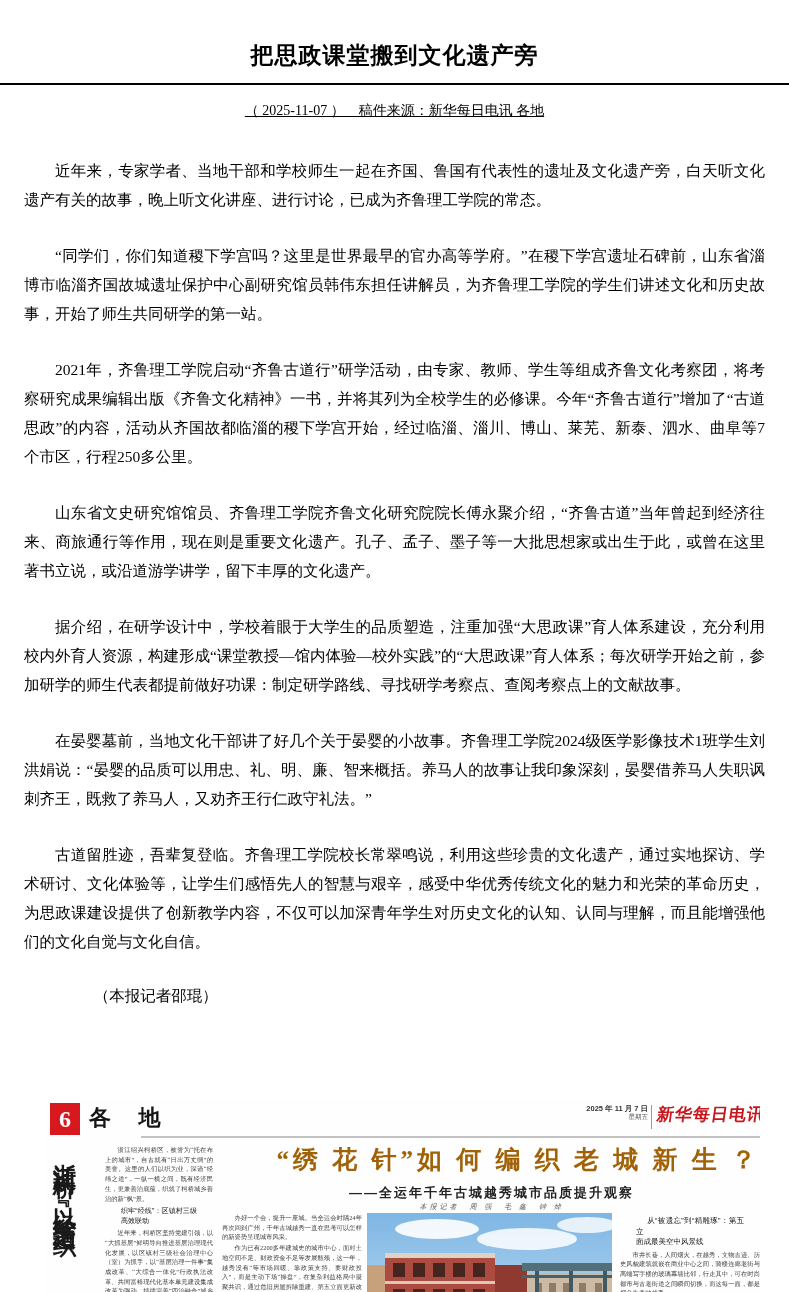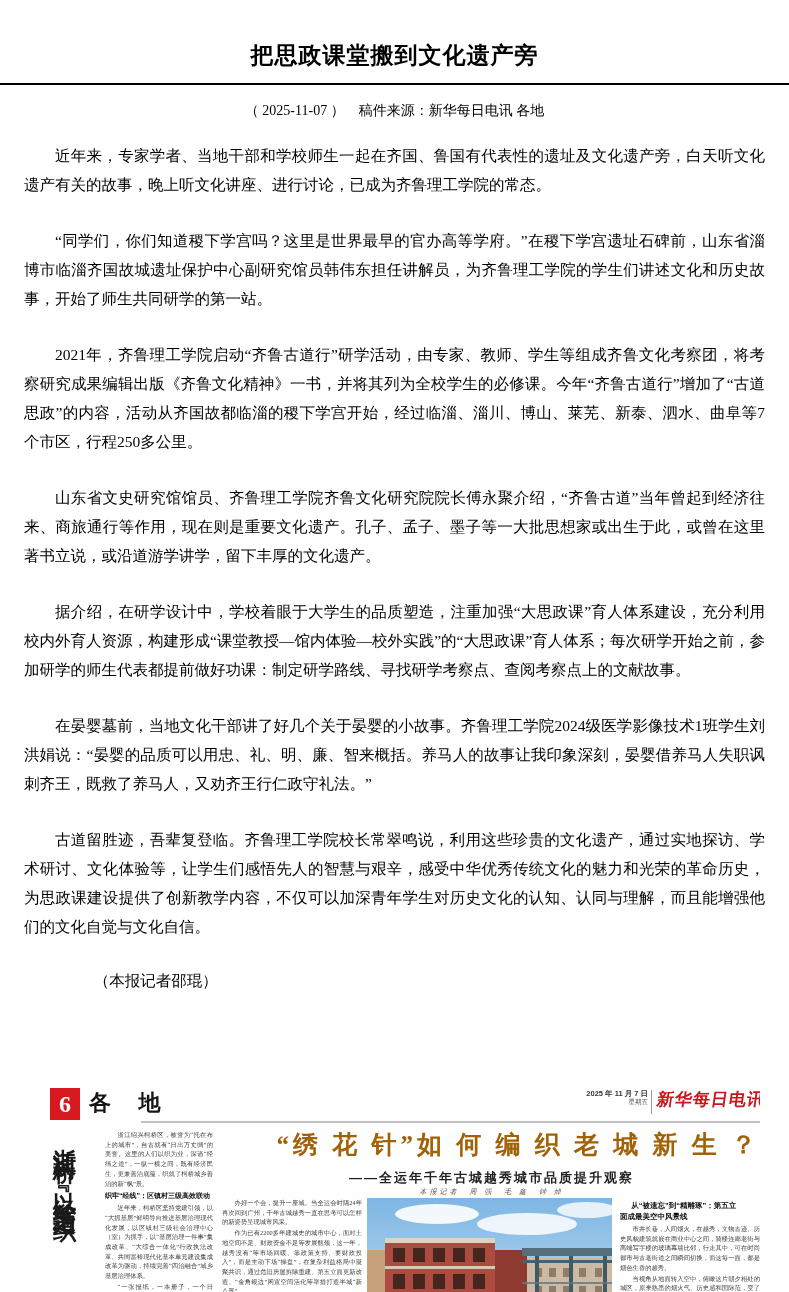--- a/index.html
+++ b/index.html
@@ -6,21 +6,21 @@
   body{
     width:789px;min-height:1292px;background:#ffffff;color:#000;
     font-family:"Liberation Serif","DejaVu Serif",serif;
   }
   .article{padding:0 24px;}
   .article h1{
     text-align:center;font-size:23px;font-weight:700;
     margin:40px 0 12px;letter-spacing:1px;
   }
   .rule{border:none;border-top:2px solid #000;margin:0 -24px;}
-  .dateline{text-align:center;font-size:14px;margin:17px 0 21px;color:#000;}
+  .dateline{text-align:center;font-size:14px;margin:17px 0 36px;color:#000;text-decoration:underline;}
   .para{
     font-size:15.5px;line-height:29px;text-align:justify;
     text-indent:2em;margin:0 0 27px;
   }
   .signature{font-size:15.5px;margin:30px 0 0 4.5em;}
 
   
   .newspaper{
     position:relative;width:715px;height:344px;
     margin:92px 0 0 45px;overflow:hidden;background:#fefefe;
@@ -49,22 +49,22 @@
   }
   .np-vbyline{
     left:45px;top:204px;height:120px;writing-mode:vertical-rl;text-orientation:upright;
     font-size:7.5px;color:#444;letter-spacing:2px;overflow:hidden;
   }
   .np-text{
     font-size:6.3px;line-height:9.7px;text-align:justify;color:#3d3d3d;overflow:hidden;
   }
   .np-text p{margin:0 0 1px;text-indent:2em;}
   .np-subhead{
-    font-family:"Liberation Sans",sans-serif;font-weight:700;
-    font-size:7px;line-height:10px;color:#111;margin:3px 0 2px;text-indent:0;
+    font-family:"Liberation Sans",sans-serif;font-weight:400;
+    font-size:7px;line-height:10px;color:#111;margin:3px 16px 2px;text-indent:0;
   }
   .np-leftcol{left:60px;top:46px;width:108px;height:298px;}
   .np-headline{
     left:178px;top:44px;width:537px;text-align:right;
     font-size:25px;font-weight:700;letter-spacing:4px;color:#a16207;white-space:nowrap;
   }
   .np-subtitle{
     left:178px;top:85px;width:537px;text-align:center;
     font-family:"Liberation Sans",sans-serif;font-weight:700;
     font-size:13px;letter-spacing:2px;color:#222;

